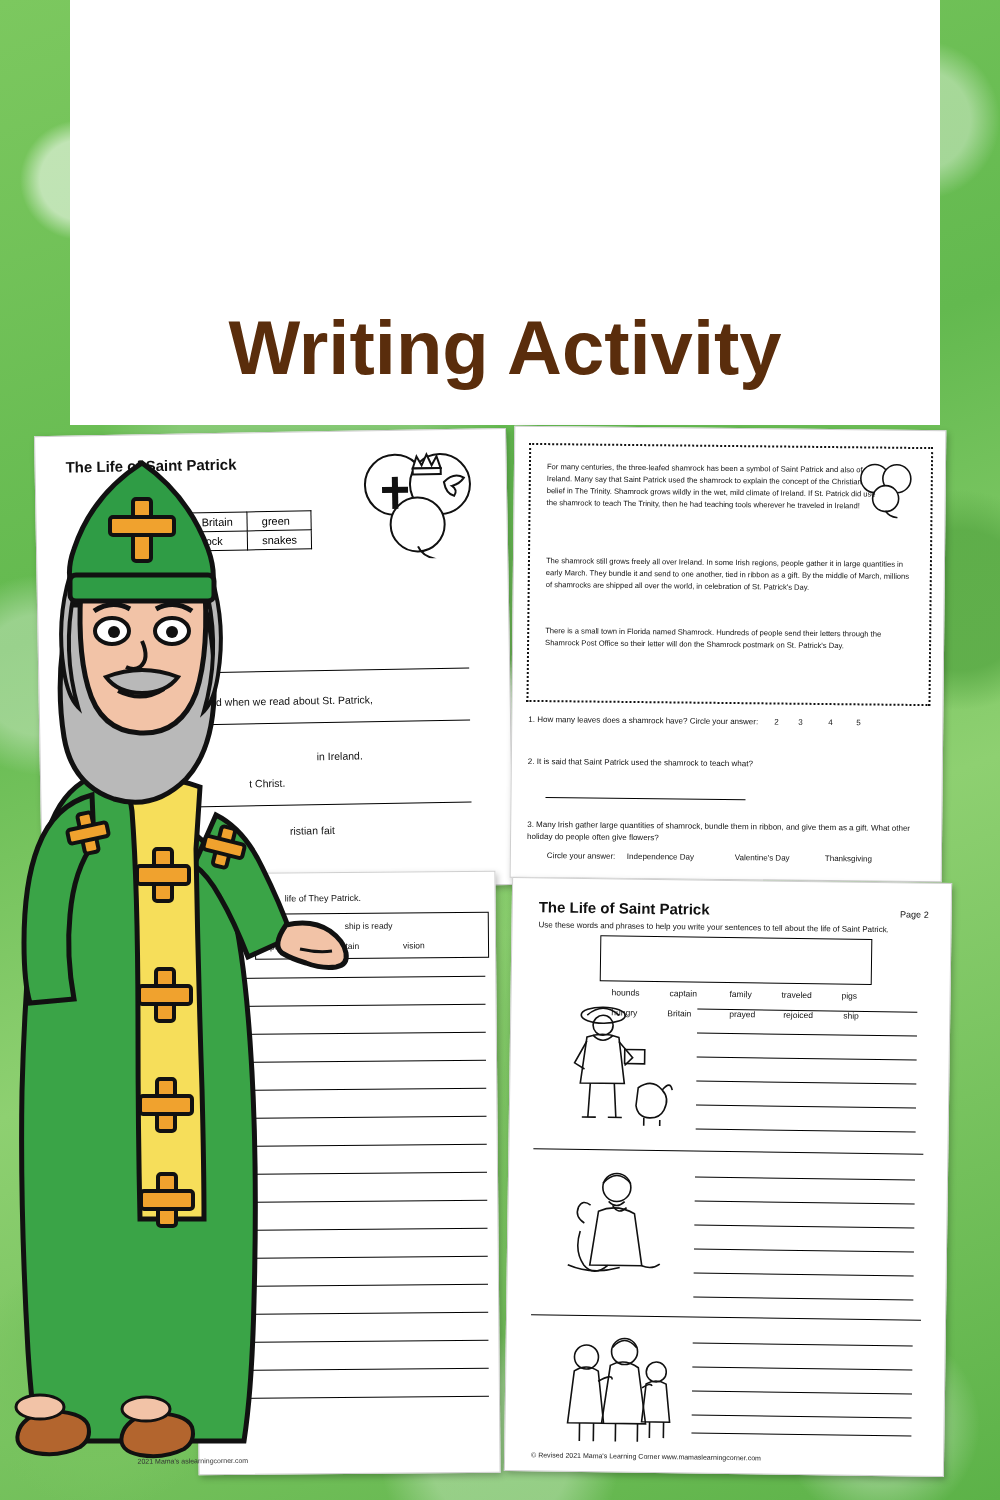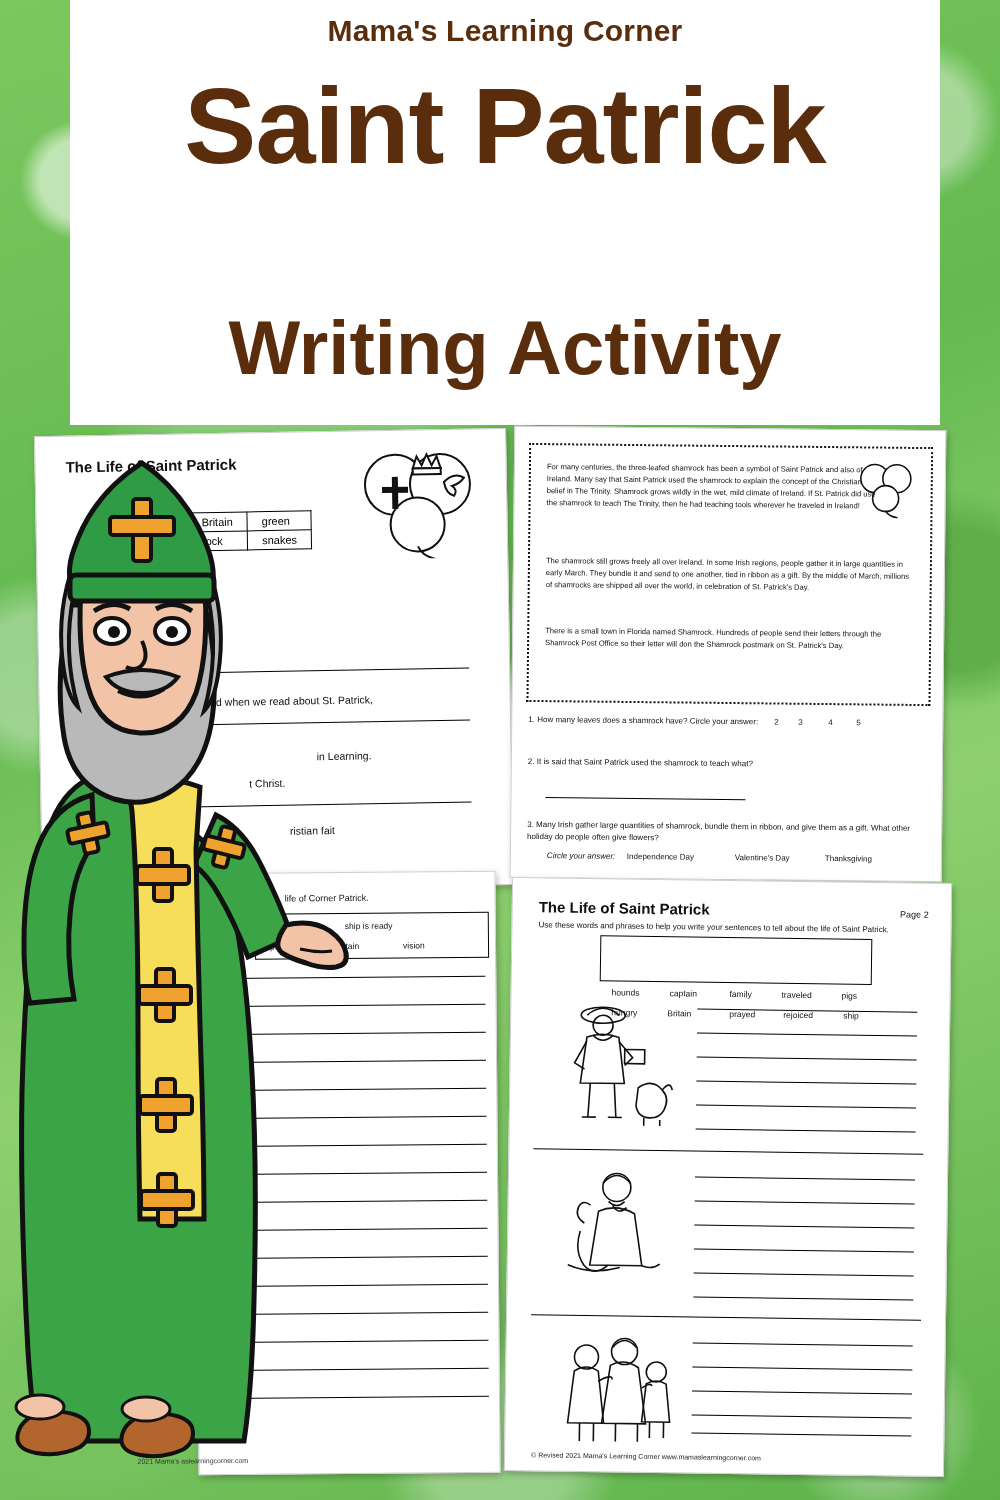--- a/index.html
+++ b/index.html
@@ -93,22 +93,20 @@
 
   
   #stpat{position:absolute;left:0px;top:455px;width:360px;height:1045px;}
 </style>
 </head>
 <body>
 
 <div class="bg"></div>
 
 <div class="header-card">
-  <div class="brand">Mama's Learning Corner</div>
-  <div class="title-main">Saint Patrick</div>
   <div class="title-sub2">Writing Activity</div>
 </div>
 
 <div class="page" id="page1">
   <div class="hd">The Life of Saint Patrick</div>
 
   <svg class="shamrock" viewBox="0 0 150 120">
     <g fill="#fff" stroke="#111" stroke-width="2">
       <circle cx="55" cy="46" r="30"></circle>
       <circle cx="100" cy="46" r="30"></circle>
@@ -139,21 +137,21 @@
       <td>rock</td>
       <td>snakes</td>
     </tr>
   </tbody>
     </table>
 
   <div class="p1txt" style="left:150px;top:212px;">was</div>
   <div class="p1line" style="top:238px;width:280px;"></div>
   <div class="p1txt" style="left:150px;top:262px;">Ireland when we read about St. Patrick,</div>
   <div class="p1line" style="top:290px;width:280px;"></div>
-  <div class="p1txt" style="left:276px;top:318px;">in Learning.</div>
+  <div class="p1txt" style="left:276px;top:318px;">in Ireland.</div>
   <div class="p1txt" style="left:208px;top:344px;text-align:right;">t Christ.</div>
   <div class="p1line" style="top:372px;width:280px;"></div>
   <div class="p1txt" style="left:248px;top:392px;">ristian fait</div>
 </div>
 
 <div class="page" id="page2">
   <div class="box-dotted"></div>
 
   <svg class="sham2" viewBox="0 0 70 62">
     <g fill="#fff" stroke="#111" stroke-width="1.6">
@@ -171,28 +169,28 @@
   <div class="q" style="left:16px;top:288px;">1.  How many leaves does a shamrock have?  Circle your answer:</div>
   <div class="q" style="left:262px;top:288px;">2</div>
   <div class="q" style="left:286px;top:288px;">3</div>
   <div class="q" style="left:316px;top:288px;">4</div>
   <div class="q" style="left:344px;top:288px;">5</div>
 
   <div class="q" style="left:16px;top:330px;width:390px;">2.  It is said that Saint Patrick used the shamrock to teach what?</div>
   <div class="ansline" style="left:34px;top:370px;width:200px;"></div>
 
   <div class="q" style="left:16px;top:392px;width:400px;line-height:1.5;">3.  Many Irish gather large quantities of shamrock, bundle them in ribbon, and give them as a gift. What other holiday do people often give flowers?</div>
-  <div class="q" style="left:36px;top:424px;font-style:italic;">Circle your answer:</div>
+  <div class="q" style="left:36px;top:424px;">Circle your answer:</div>
   <div class="q" style="left:116px;top:424px;">Independence Day</div>
   <div class="q" style="left:224px;top:424px;text-align:center;">Valentine's Day</div>
   <div class="q" style="left:314px;top:424px;">Thanksgiving</div>
 </div>
 
 <div class="page" id="page3">
-  <div class="hd3">life of Corner Patrick.</div>
+  <div class="hd3">life of They Patrick.</div>
   <div class="wordbox"></div>
   <div class="w" style="left:70px;top:48px;">y to God</div>
   <div class="w" style="left:150px;top:48px;">ship is ready</div>
   <div class="w" style="left:66px;top:68px;">captured</div>
   <div class="w" style="left:140px;top:68px;">Britain</div>
   <div class="w" style="left:208px;top:68px;">vision</div>
 
   <div class="wline" style="top:104px;"></div>
   <div class="wline" style="top:132px;"></div>
   <div class="wline" style="top:160px;"></div>

